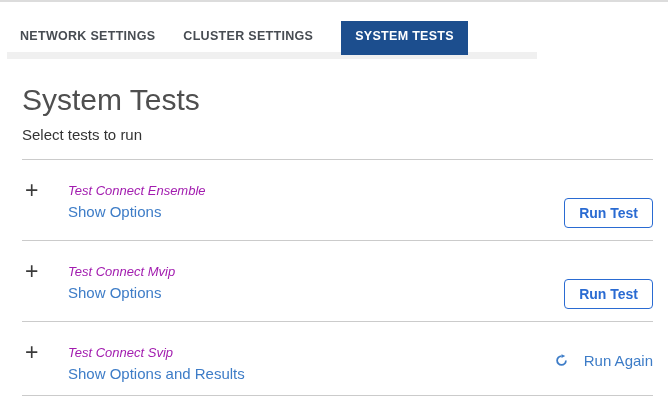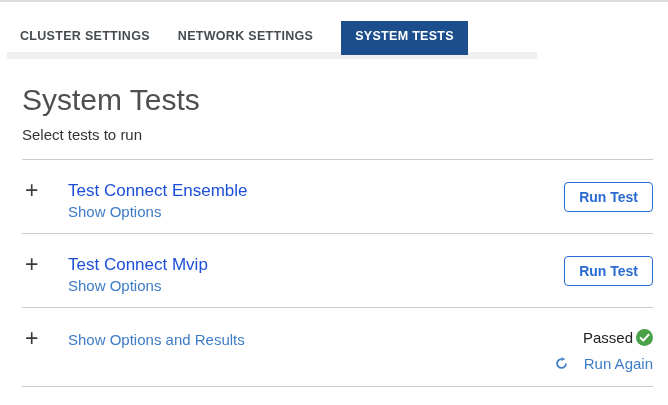--- a/index.html
+++ b/index.html
@@ -85,40 +85,41 @@
   .plus-icon {
     font-size: 23px;
     font-weight: 400;
     color: #3a3a3a;
     line-height: 19px;
     cursor: pointer;
     display: inline-block;
   }
   .test-main { flex: 1 1 auto; }
   .test-name {
-    font-size: 17px;
-    color: #1d4ed8;
+    font-size: 13px;
+    color: #a21caf;
     line-height: 20px;
+    font-style: italic;
   }
   .test-toggle {
     display: inline-block;
     margin-top: 2px;
     font-size: 14px;
   }
   .test-action { flex: 0 0 auto; text-align: right; }
   .run-test-btn {
     background: #ffffff;
     border: 1px solid #2a6bd2;
     border-radius: 4px;
     color: #2a6bd2;
     font-family: "Liberation Sans", sans-serif;
     font-size: 14px;
     font-weight: 700;
     padding: 6px 14px;
-    margin-top: 1px;
+    margin-top: 17px;
     cursor: pointer;
   }
   .status-line {
     display: flex;
     align-items: center;
     justify-content: flex-end;
     font-size: 15px;
     color: #222222;
     line-height: 17px;
   }
@@ -131,22 +132,22 @@
     gap: 16px;
   }
   .refresh-icon { display: inline-flex; }
 </style>
 </head>
 <body>
 
 <div class="top-hairline"></div>
 
 <div class="tabbar">
+  <div class="tab">NETWORK SETTINGS</div>
   <div class="tab">CLUSTER SETTINGS</div>
-  <div class="tab">NETWORK SETTINGS</div>
   <div class="tab active">SYSTEM TESTS</div>
 </div>
 <div class="tab-underline"></div>
 
 <div class="content">
 
   <h1 class="page-title">System Tests</h1>
 
   <div class="subheader-row">
     <span class="subtitle">Select tests to run</span>
@@ -178,32 +179,24 @@
       <div class="test-action">
         <button class="run-test-btn">Run Test</button>
       </div>
     </div>
 
     <div class="test-row">
       <div class="expand-col">
         <span class="plus-icon">+</span>
       </div>
       <div class="test-main">
+        <div class="test-name">Test Connect Svip</div>
         <a class="link test-toggle">Show Options and Results</a>
       </div>
       <div class="test-action">
-        <div class="status-line">
-          <span>Passed</span>
-          <span class="check-icon">
-            <svg width="17" height="17" viewBox="0 0 17 17">
-              <circle cx="8.5" cy="8.5" r="8.5" fill="#4aa147"></circle>
-              <path d="M4.6 8.9 l2.6 2.7 L12.6 5.7" stroke="#ffffff" stroke-width="2" fill="none" stroke-linecap="round" stroke-linejoin="round"></path>
-            </svg>
-          </span>
-        </div>
         <a class="link run-again">
           <span class="refresh-icon">
             <svg width="13" height="13" viewBox="0 0 16 16">
               <path d="M8 2.6 a5.4 5.4 0 1 0 5.4 5.4" fill="none" stroke="#3d7cc7" stroke-width="2.2"></path>
               <path d="M8 0.4 L12.6 2.6 L8 4.8 Z" fill="#3d7cc7"></path>
             </svg>
           </span>
           <span>Run Again</span>
         </a>
       </div>

